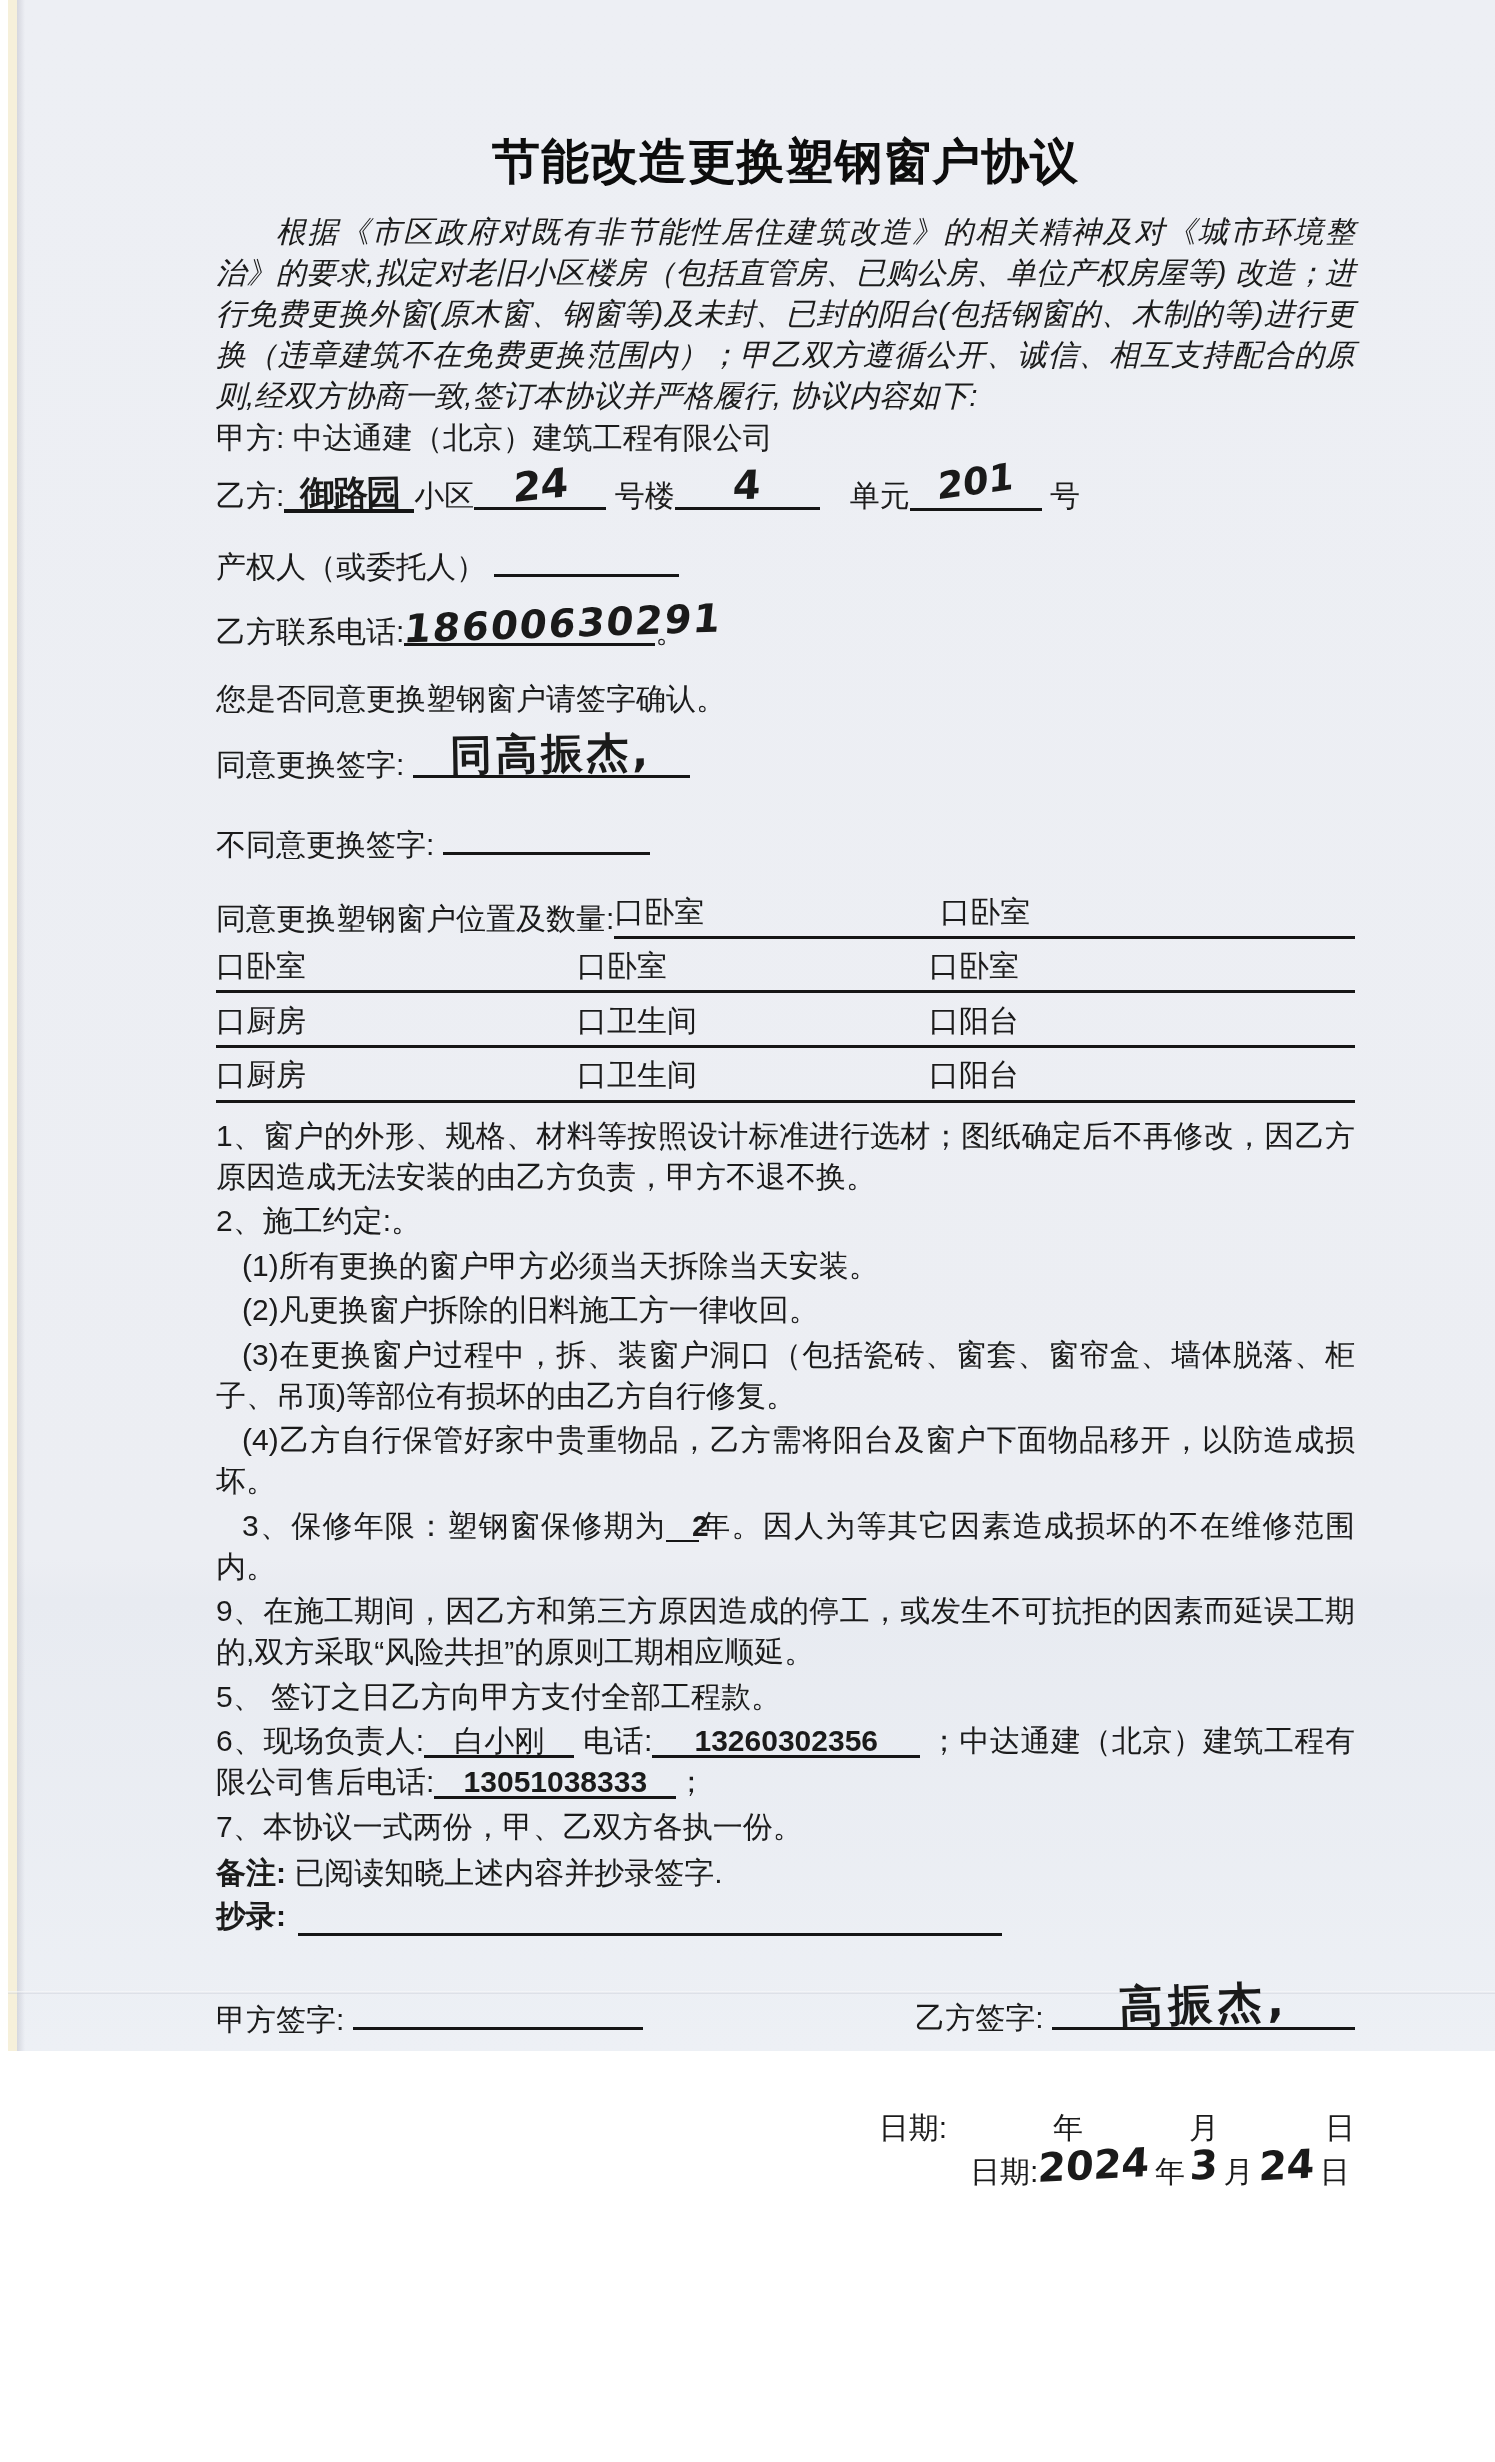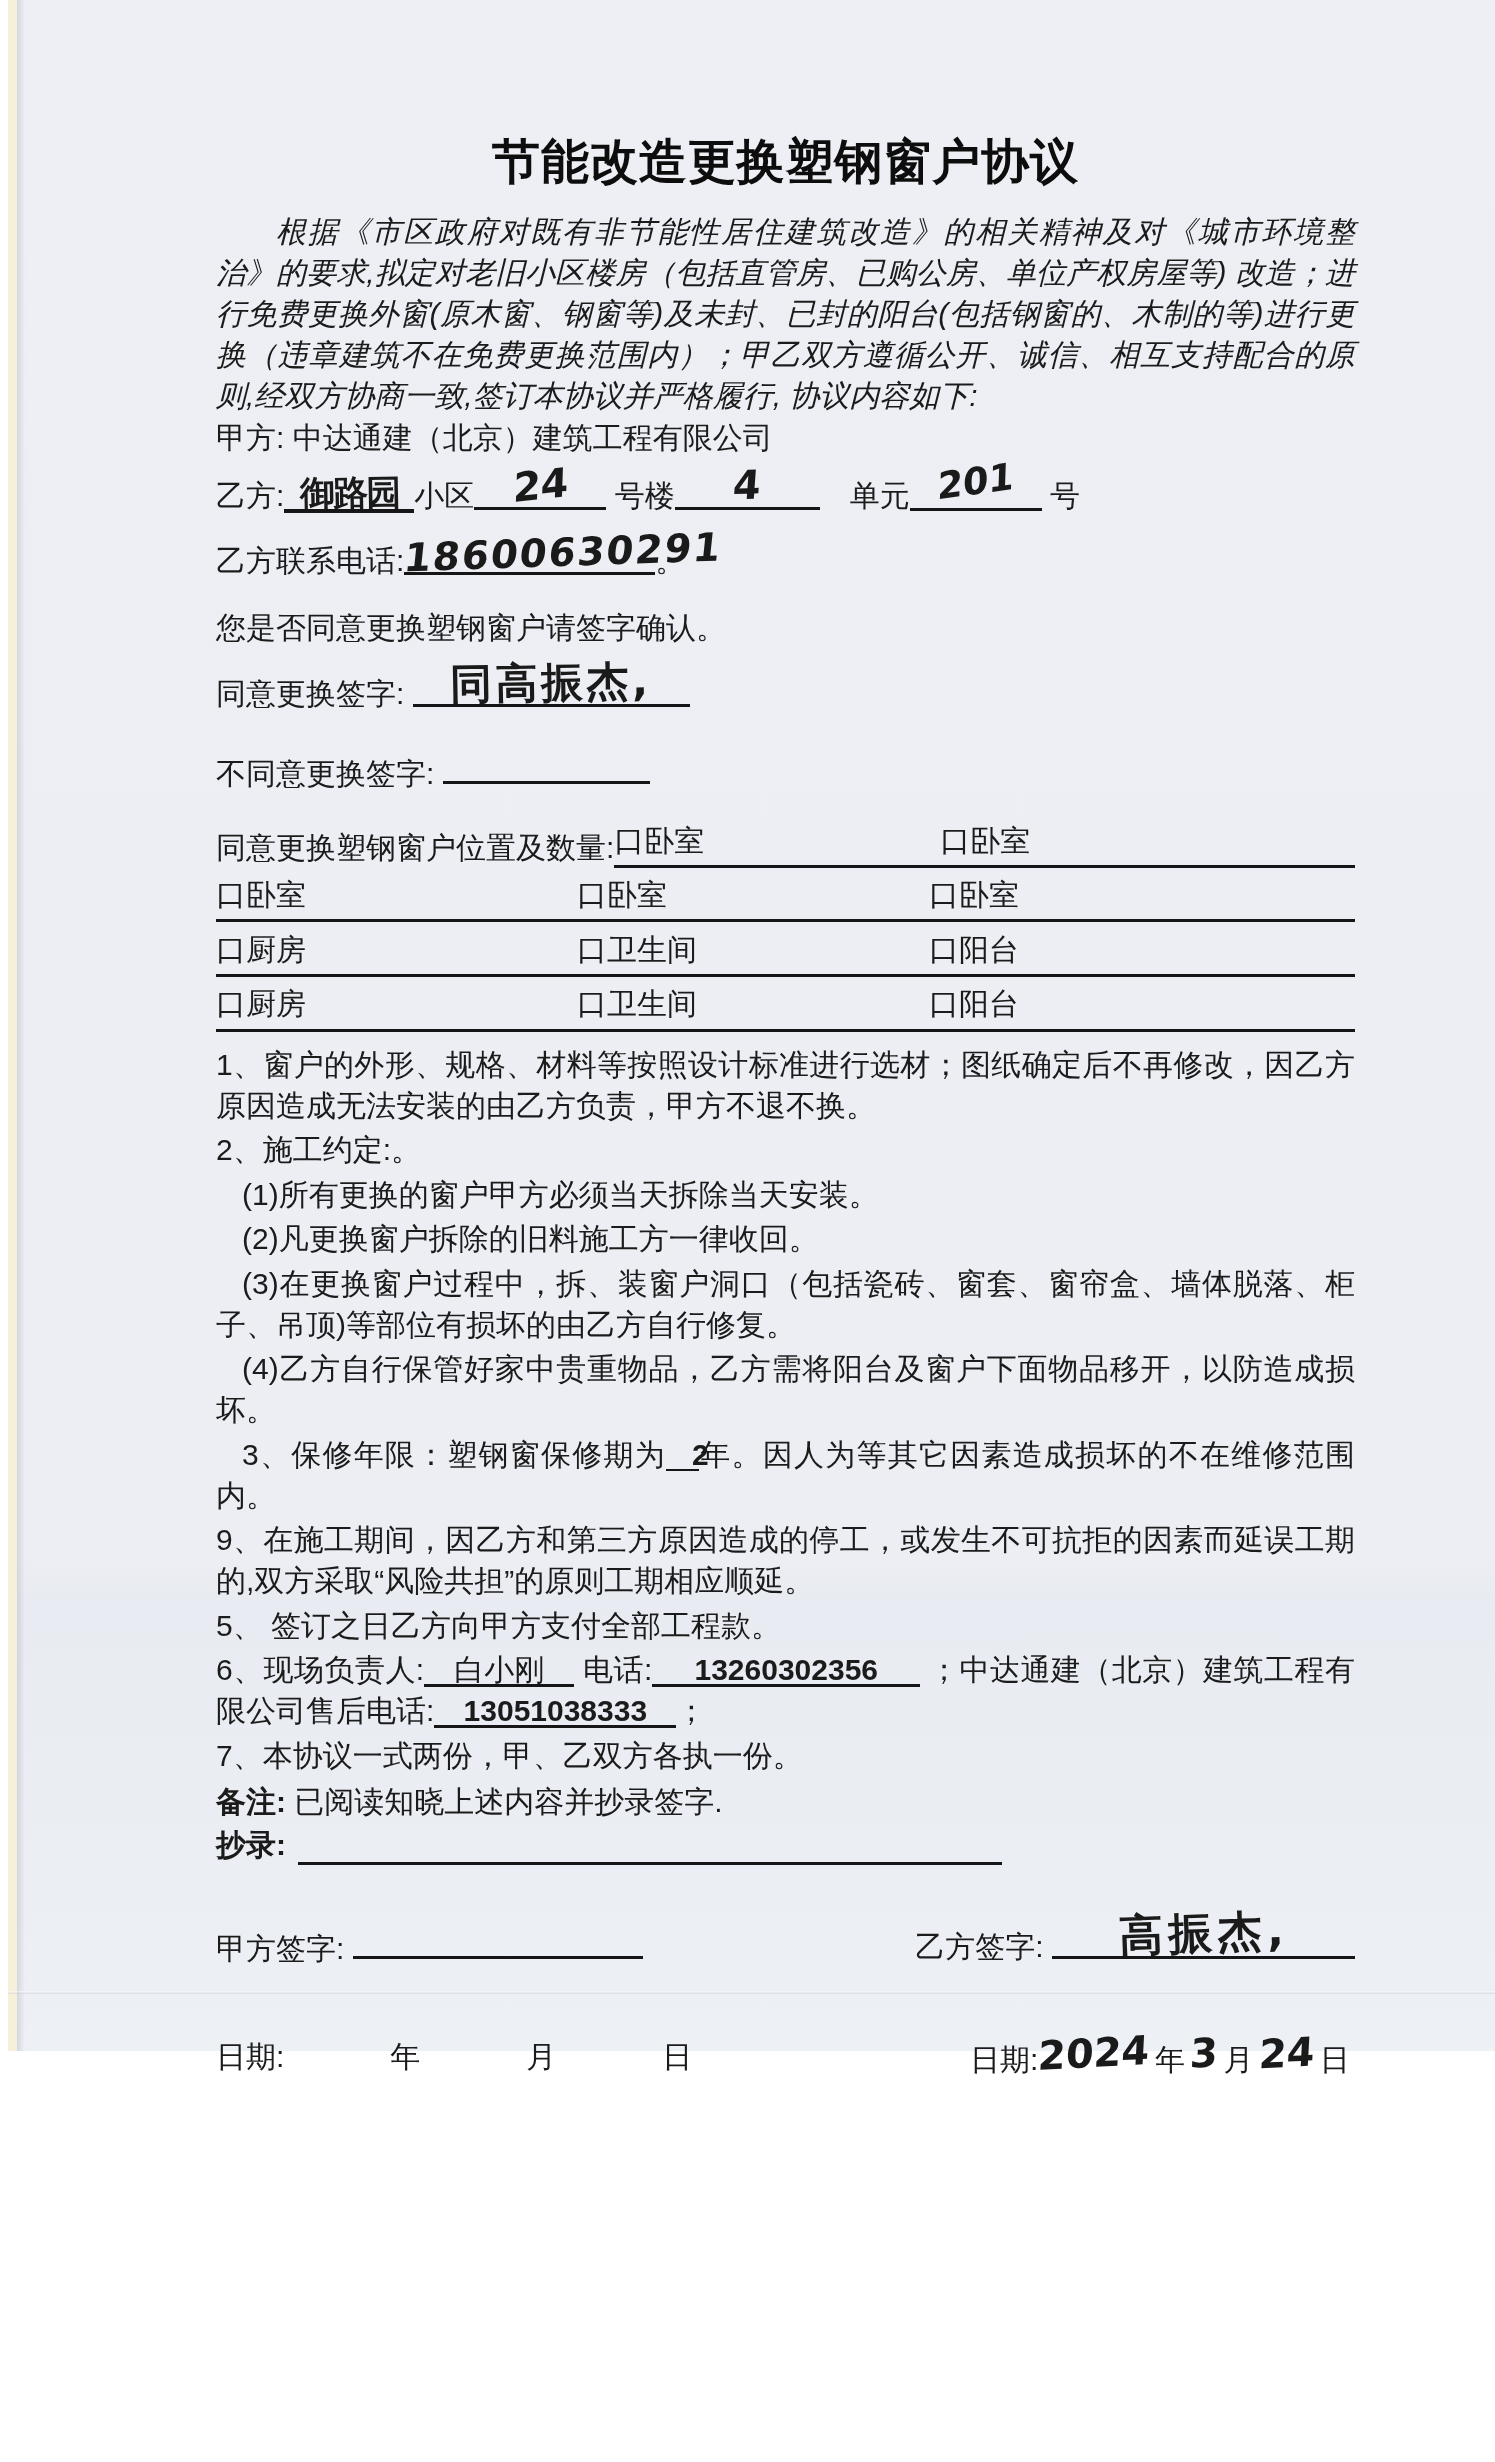--- a/index.html
+++ b/index.html
@@ -73,21 +73,21 @@
   .term-1 { margin-top:12.3px; }
   .sub { text-indent:26px; }
   .bold { font-weight:bold; }
 
   .notes { margin-top:5.3px; }
   .notes-label { font-weight:bold; }
   .copy-row { margin-top:1.8px; display:flex; align-items:flex-end; }
   .copy-row .b-copy { margin-left:12.3px; }
 
   .sig-row { margin-top:56px; display:flex; justify-content:space-between; }
-  .date-row { margin-top:67px; display:flex; justify-content:space-between; align-items:flex-start; }
+  .date-row { margin-top:67px; display:flex; justify-content:space-between; align-items:flex-end;flex-direction:column; }
   .date-left span.gap { display:inline-block; width:106px; }
   .date-right .zh { margin:0 5.3px; }
 </style>
 </head>
 <body>
 
 <div class="paper">
   <div class="edge-strip"></div>
   <div class="edge-shadow"></div>
   <div class="fold-line"></div>
@@ -97,20 +97,23 @@
     <div class="title">节能改造更换塑钢窗户协议</div>
 
     <div class="para">根据《市区政府对既有非节能性居住建筑改造》的相关精神及对《城市环境整治》的要求,拟定对老旧小区楼房（包括直管房、已购公房、单位产权房屋等) 改造；进行免费更换外窗(原木窗、钢窗等)及未封、已封的阳台(包括钢窗的、木制的等)进行更换（违章建筑不在免费更换范围内）；甲乙双方遵循公开、诚信、相互支持配合的原则,经双方协商一致,签订本协议并严格履行, 协议内容如下:</div>
 
     <div class="party-a">甲方: 中达通建（北京）建筑工程有限公司</div>
 
     <div class="party-b line">
       <span>乙方:</span><span class="blank b-community"><span class="hw hw-community">御路园</span></span><span>小区</span><span class="blank b-building"><span class="hw hw-building">24</span></span> <span>号楼</span><span class="blank b-unit"><span class="hw hw-unit">4</span></span>　<span>单元</span><span class="blank b-room"><span class="hw hw-room">201</span></span> <span>号</span>
     </div>
 
+    <div class="owner line">
+      <span>产权人（或委托人）</span> <span class="blank b-owner"></span>
+    </div>
 
     <div class="phone line">
       <span>乙方联系电话:</span><span class="blank b-phone"><span class="hw hw-phone">18600630291</span></span><span>。</span>
     </div>
 
     <div class="question">您是否同意更换塑钢窗户请签字确认。</div>
 
     <div class="agree line">
       <span>同意更换签字:</span> <span class="blank b-agree"><span class="hw hw-agree">同高振杰,</span></span>
     </div>

